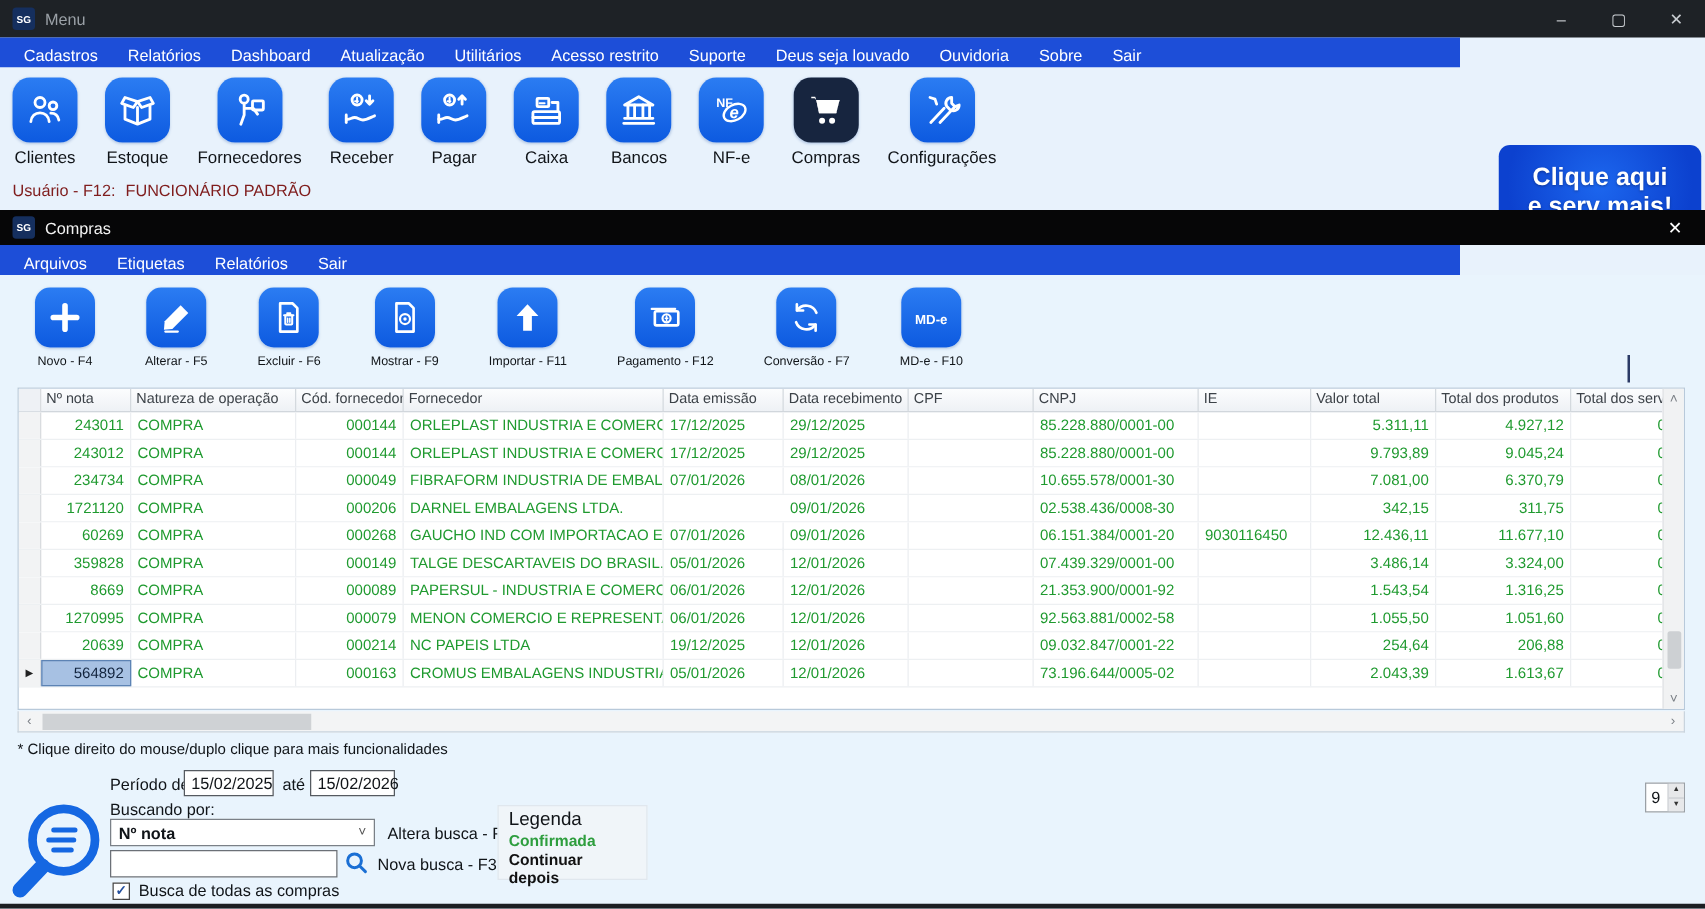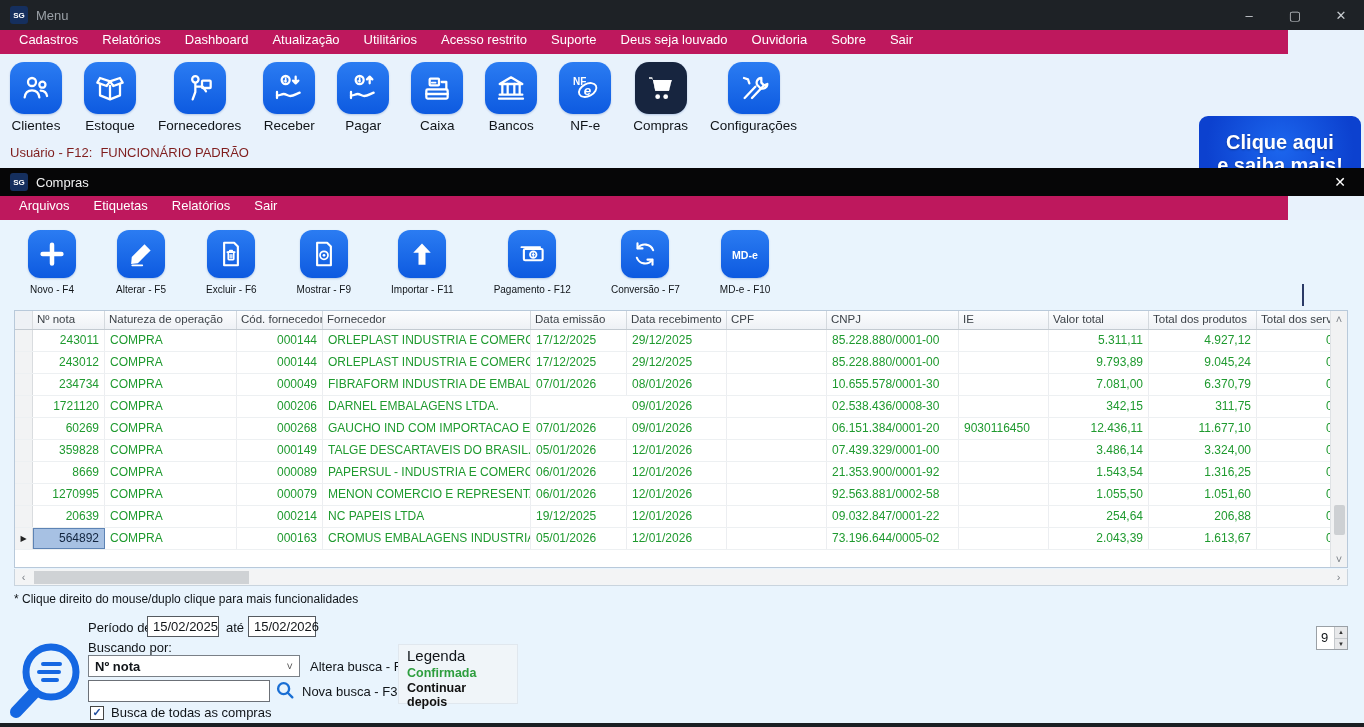--- a/index.html
+++ b/index.html
@@ -8,21 +8,21 @@
   .screen { position:absolute; inset:0; width:1364px; height:727px; }
 
   
   .titlebar { position:absolute; left:0; top:0; width:1364px; height:30px; background:#1e2226; display:flex; align-items:center; padding-left:10px; }
   .sg-badge { width:18px; height:18px; background:#152f5e; border-radius:3px; color:#fff; font-size:8px; font-weight:bold; display:flex; align-items:center; justify-content:center; margin-right:8px; flex:0 0 auto; }
   .titlebar .wtitle { color:#9aa0a6; font-size:13px; }
   .wcontrols { position:absolute; right:0; top:0; height:30px; display:flex; }
   .wbtn { width:46px; height:30px; color:#c8ccd0; font-size:13px; display:flex; align-items:center; justify-content:center; }
 
   
-  .menustrip { position:absolute; left:0; width:1288px; height:24px; background:#be185d; display:flex; align-items:flex-start; padding-left:8px; gap:2px; }
+  .menustrip { position:absolute; left:0; width:1168px; height:24px; background:#1d4ed8; display:flex; align-items:flex-end; padding-left:8px; gap:2px; }
   .menu-item { color:#fff; font-size:13px; padding:2px 11px; cursor:default; white-space:nowrap; }
 
   
   .workspace { position:absolute; left:0; top:54px; width:1364px; height:114px; background:#e8f2fc; }
   .shortcuts { position:absolute; left:10px; top:8px; display:flex; align-items:flex-start; }
   .shortcut { display:flex; flex-direction:column; align-items:center; margin-right:22px; }
   .tile { width:52px; height:52px; border-radius:14px; background:linear-gradient(180deg,#2b7cf2,#0d5ae0); display:flex; align-items:center; justify-content:center; box-shadow:0 1px 2px rgba(30,80,160,.25); }
   .tile.dark { background:#17253f; }
   .tile svg { width:32px; height:32px; }
   .tile-label { font-size:13.5px; color:#101418; margin-top:4px; white-space:nowrap; }
@@ -232,21 +232,21 @@
           </div>
           <div class="tile-label">Configurações</div>
         </div>
       </div>
     <div class="userline">
       <span>Usuário - F12:</span>
       <span>FUNCIONÁRIO PADRÃO</span>
     </div>
     <div class="banner">
       <span>Clique aqui</span>
-      <span>e saiba mais!</span>
+      <span>e serv mais!</span>
     </div>
   </div>
 
   <div class="cwin-titlebar">
     <div class="sg-badge">SG</div>
     <span class="wtitle">Compras</span>
   </div>
   <div class="cwin-close">✕</div>
   <div class="menustrip" style="top:196px;" id="compras-menu">
       <span class="menu-item">Arquivos</span>

